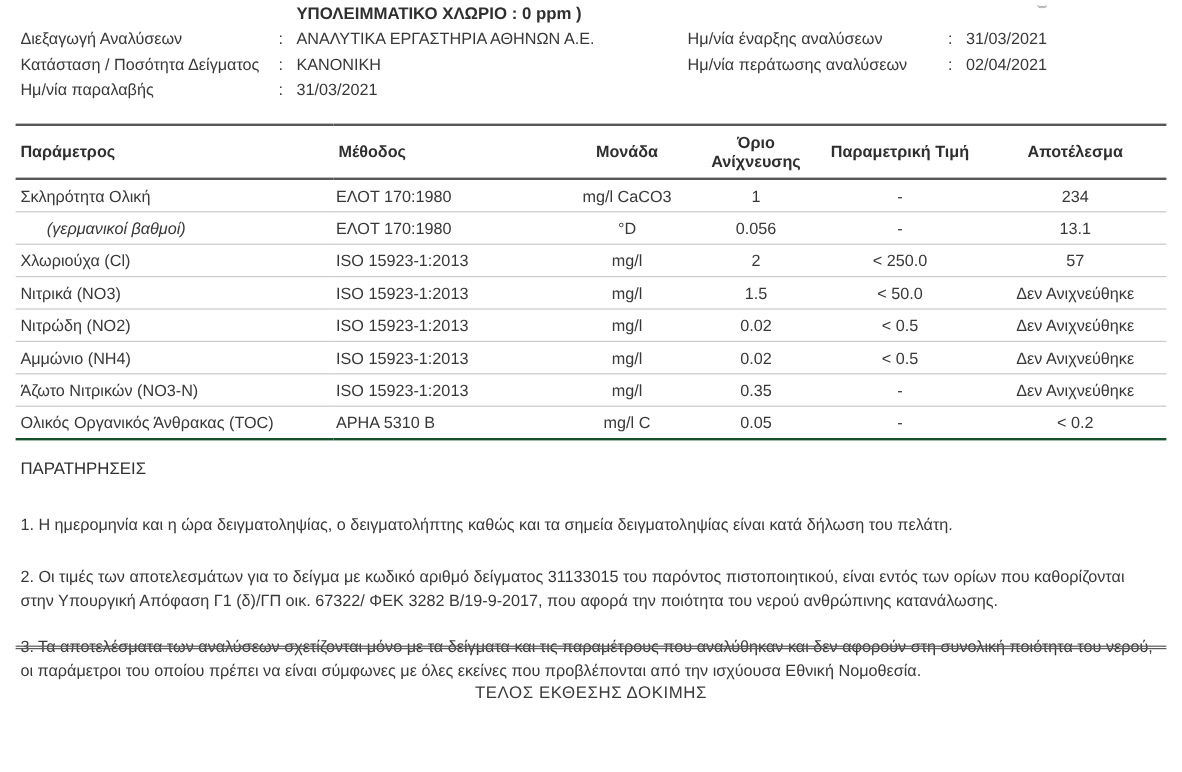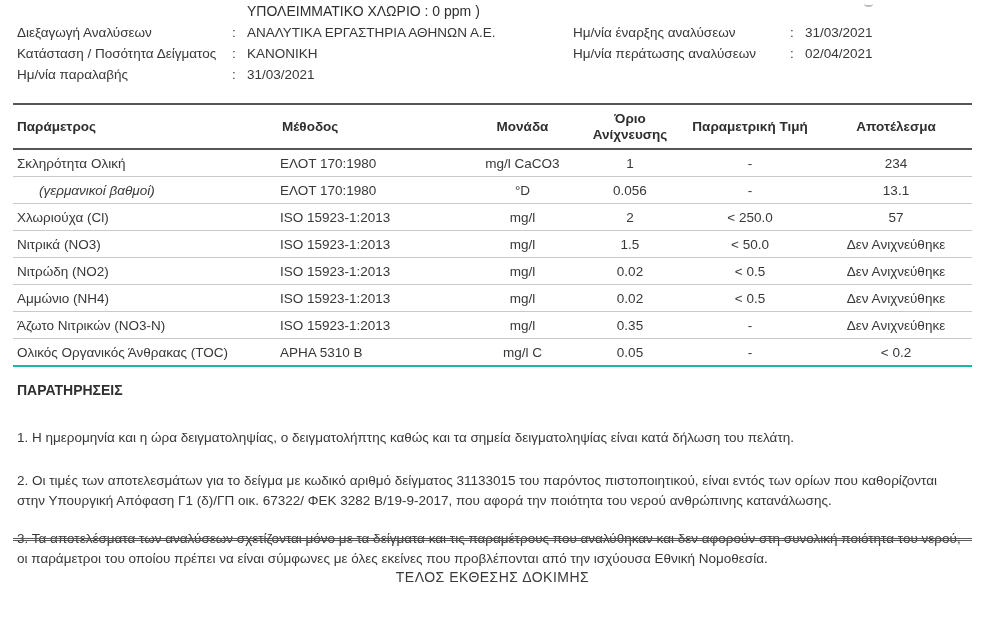--- a/index.html
+++ b/index.html
@@ -13,21 +13,21 @@
     position: relative;
     overflow: hidden;
     font-family: "Liberation Sans", sans-serif;
     color: #383838;
   }
   .abs { position: absolute; }
 
   
   .title-line {
     left: 247px; top: 3px;
-    font-size: 14px; font-weight: normal; color: #2f2f2f;
+    font-size: 14px; font-weight: bold; color: #2f2f2f;
     white-space: nowrap;
   }
   .hdr-block { top: 22px; font-size: 13.5px; }
   .hdr-left  { left: 17px; }
   .hdr-right { left: 573px; }
   .hdr-row { display: flex; height: 21px; align-items: center; white-space: nowrap; }
   .hdr-left  .hdr-label { width: 215px; }
   .hdr-right .hdr-label { width: 217px; }
   .hdr-colon { width: 15px; }
 
@@ -61,27 +61,27 @@
   .results-table tbody td {
     height: 16px;
     padding: 5px 2px;
     text-align: center;
     vertical-align: middle;
     white-space: nowrap;
   }
   .results-table tbody td.left { text-align: left; padding-left: 4px; }
   .results-table tbody td.method { text-align: left; padding-left: 2px; }
   .results-table tbody tr + tr td { border-top: 1px solid #c9c9c9; }
-  .results-table tbody tr:last-child td { border-bottom: 2px solid #14b8a6; margin-left: 46px; }
+  .results-table tbody tr:last-child td { border-bottom: 2px solid #14532d; margin-left: 46px; }
   .results-table tbody td.sub { font-style: italic; padding-left: 26px; }
 
   
   .notes-title {
     left: 17px; top: 382px;
-    font-size: 14px; font-weight: bold; color: #2f2f2f;
+    font-size: 14px; font-weight: normal; color: #2f2f2f;
   }
   .note {
     left: 17px; width: 950px;
     font-size: 13.5px; line-height: 20px;
   }
   .note-1 { top: 428px; }
   .note-2 { top: 447px; margin-top: 24px; }
   .note-3 { top: 529px; }
 
   

